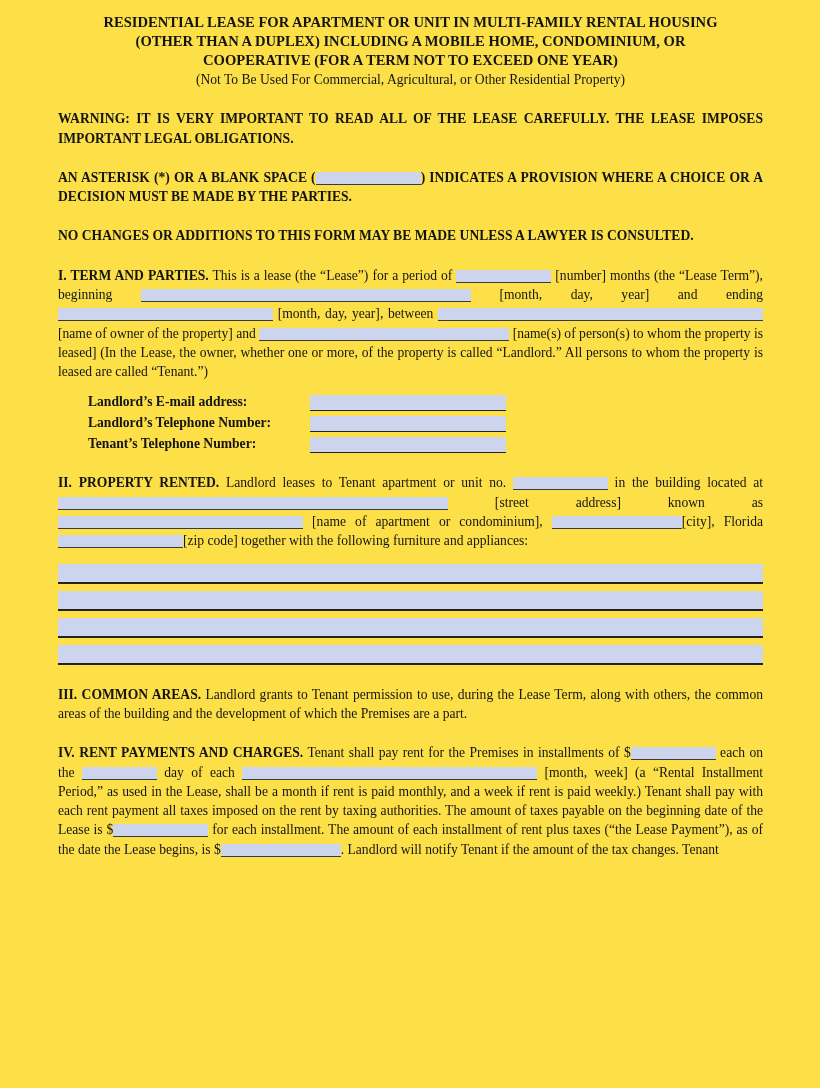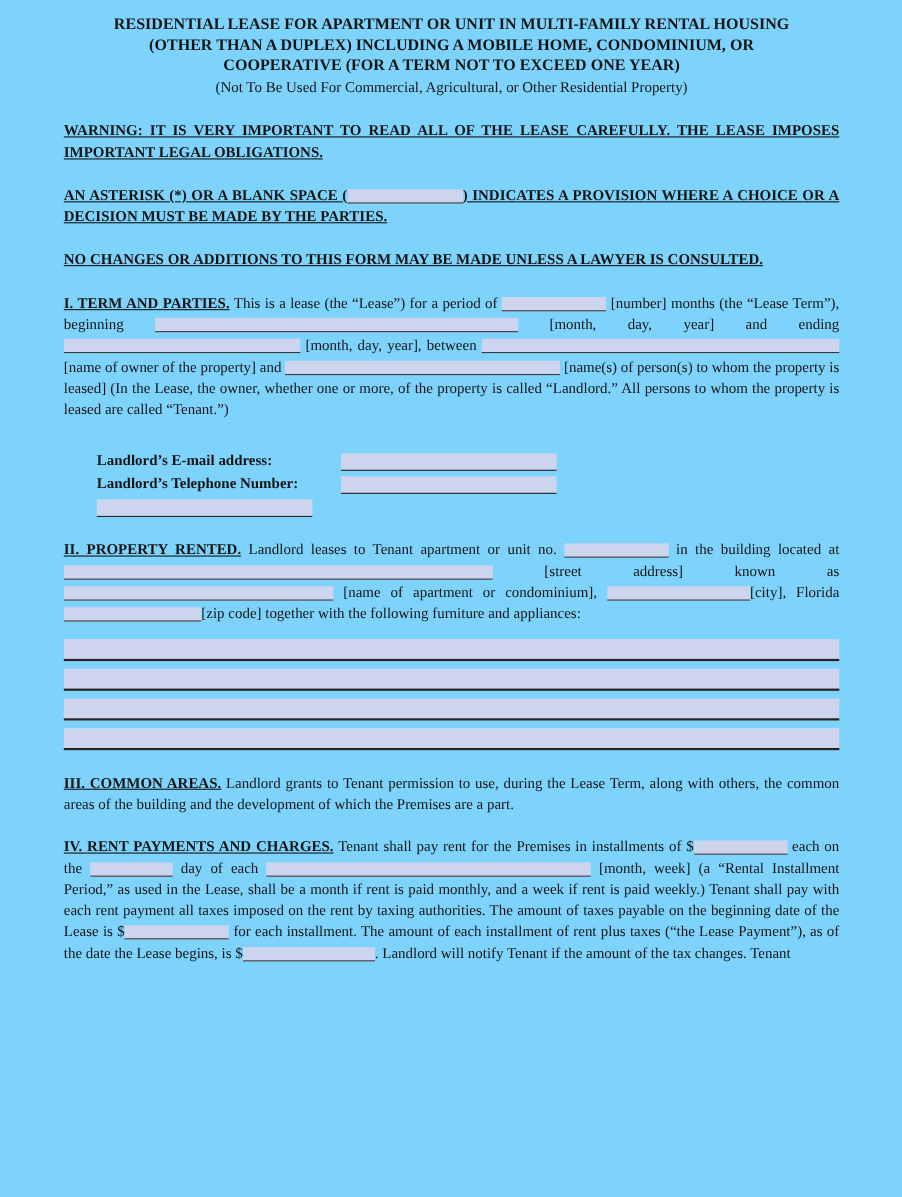--- a/index.html
+++ b/index.html
@@ -4,50 +4,50 @@
 <style>
   * { margin: 0; padding: 0; box-sizing: border-box; }
   html, body { background: #ffffff; }
   body {
     width: 820px; height: 1088px; overflow: hidden;
     font-family: "Liberation Serif", serif;
     color: #141414;
   }
   .page {
     width: 820px; height: 1088px;
-    background: #7dd3fc;
+    background: #fde047;
     padding: 13px 57px 0 58px;
     font-size: 13.6px;
     line-height: 1.42;
   }
   .title {
     font-size: 14.6px;
     font-weight: bold;
     text-align: center;
     line-height: 1.3;
     padding: 0 28px;
   }
   .subtitle {
     text-align: center;
   }
   .para {
     text-align: justify;
     margin-top: 20px;
   }
   .para.bold { font-weight: bold; }
-  .bold { font-weight: bold; text-decoration: underline; }
+  .bold { font-weight: bold; }
   .u { }
   .field {
     display: inline-block;
     background: var(--field-bg, #ccd4ee);
     border-bottom: 1px solid #3a3a3a;
     height: 13px;
     vertical-align: -3px;
   }
-  .contacts { margin-top: 26px; margin-left: 30px; }
+  .contacts { margin-top: 9px; margin-left: 30px; }
   .contact-row { display: flex; align-items: flex-end; height: 21px; }
   .contact-label { width: 222px; font-weight: bold; }
   .contact-field { width: 196px; height: 16px; border-bottom: 1px solid #222; }
   .blanklines { margin-top: 13px; }
   .blankline {
     display: block;
     width: 100%;
     height: 20px;
     background: var(--field-bg, #ccd4ee);
     border-bottom: 2px solid #222;
@@ -68,20 +68,21 @@
       <div class="contacts">
         <div class="contact-row">
           <span class="contact-label">Landlord’s E-mail address:</span>
           <span class="field contact-field"></span>
         </div>
         <div class="contact-row">
           <span class="contact-label">Landlord’s Telephone Number:</span>
           <span class="field contact-field"></span>
         </div>
         <div class="contact-row">
+          <span class="contact-label">Tenant’s Telephone Number:</span>
           <span class="field contact-field"></span>
         </div>
       </div>
       <p class="para"><span class="bold">II. PROPERTY RENTED.</span><span> Landlord leases to Tenant apartment or unit no. </span><span class="field" style="width: 95px;"></span><span> in the building located at </span><span class="field" style="width: 390px;"></span><span> [street address] known as </span><span class="field" style="width: 245px;"></span><span> [name of apartment or condominium], </span><span class="field" style="width: 130px;"></span><span>[city], Florida </span><span class="field" style="width: 125px;"></span><span>[zip code] together with the following furniture and appliances:</span></p>
       <div class="blanklines">
         <div class="blankline"></div>
         <div class="blankline"></div>
         <div class="blankline"></div>
         <div class="blankline"></div>
       </div>

